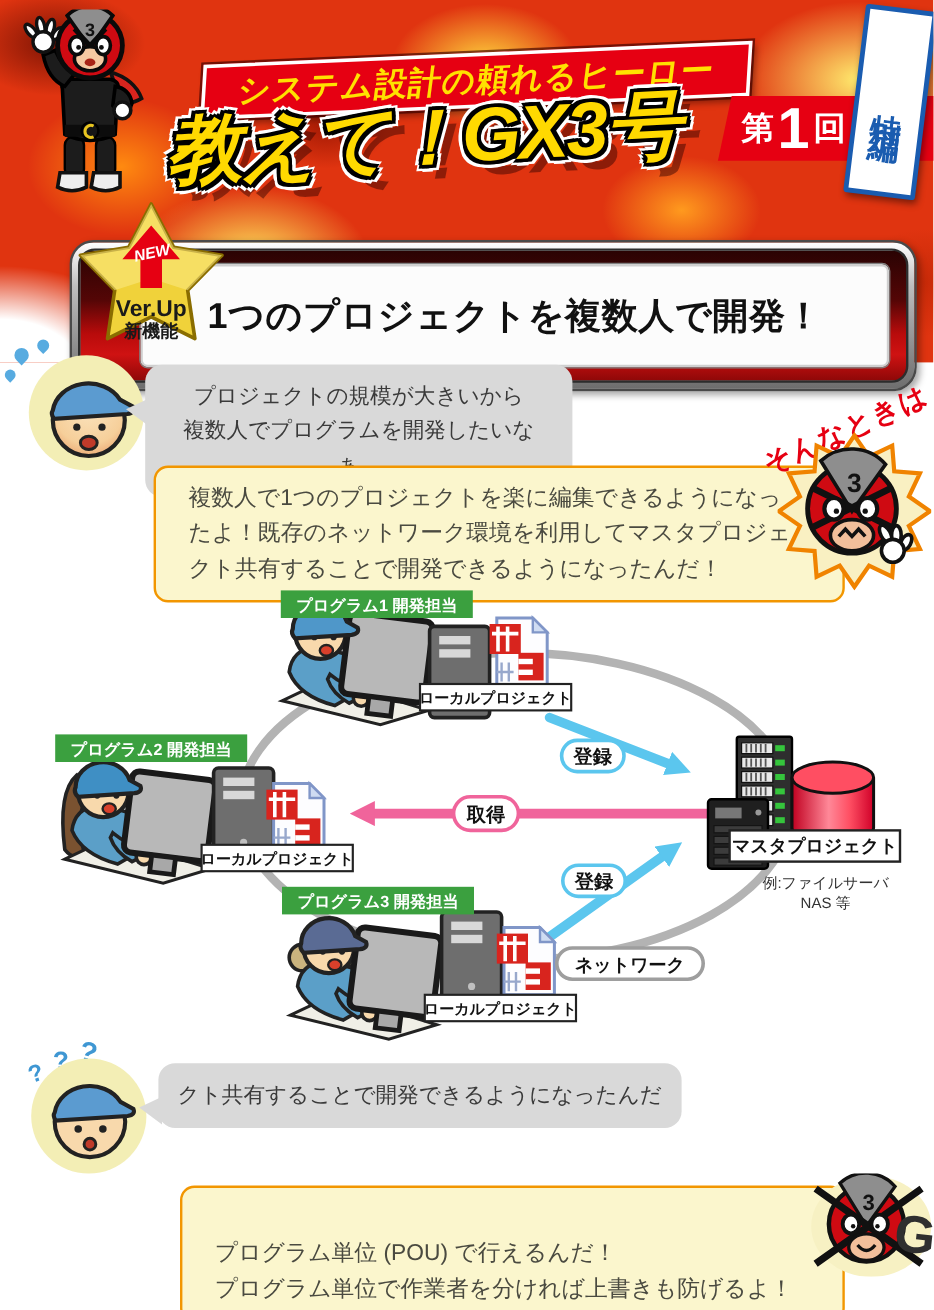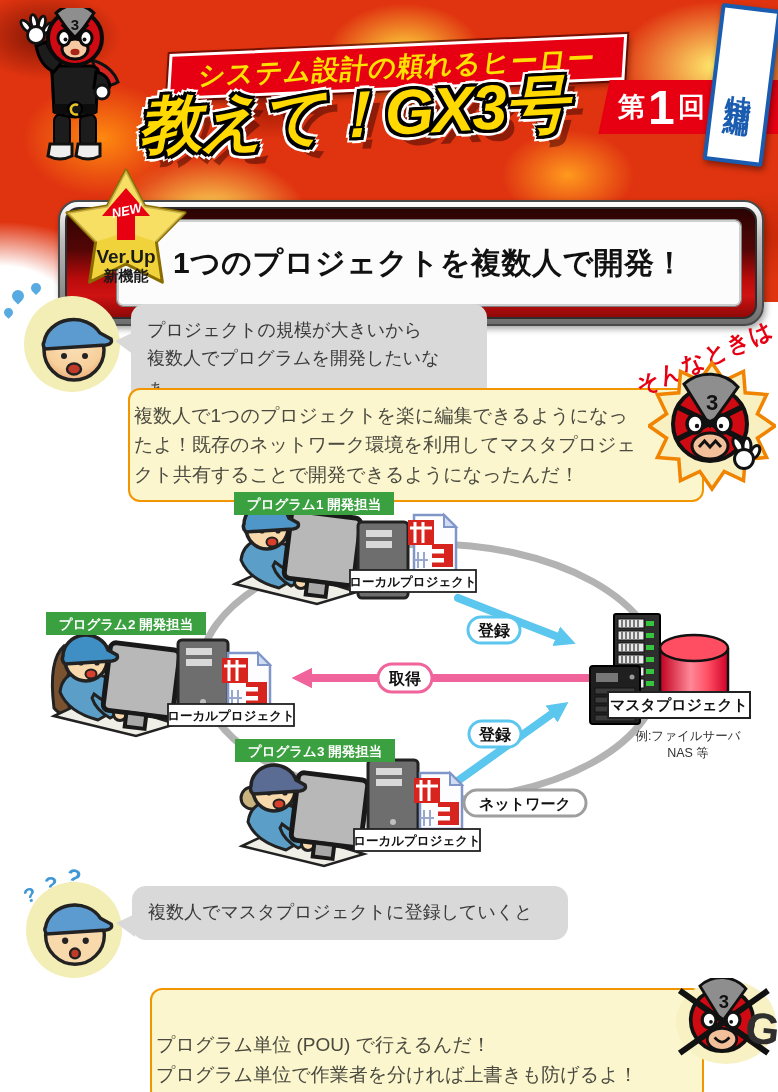--- a/index.html
+++ b/index.html
@@ -49,35 +49,35 @@
   .fb-white{position:absolute;left:50px;right:14px;top:11px;bottom:11px;background:#fcfcfc;
     border:2px solid #cfcfcf;outline:1px solid #808080;border-radius:6px;
     display:flex;align-items:center;justify-content:center;}
   .fb-white span{font-size:30px;font-weight:800;color:#111;letter-spacing:.5px;}
   .star-badge{position:absolute;left:60px;top:168px;z-index:3;}
 
   
   .avatar{position:absolute;width:96px;height:96px;border-radius:50%;background:#f3eeb5;}
   .bubble{position:absolute;box-sizing:border-box;color:#3a3a3a;line-height:1.55;}
   .bubble.gray{background:#d9d9d9;border-radius:14px;padding:13px 16px;font-size:18px;}
-  .bubble.yellow{background:#fbf6cd;border:2.5px solid #f29600;border-radius:12px;padding:11px 4px;font-size:19px;color:#4a4a40;}
+  .bubble.yellow{background:#fbf6cd;border:2.5px solid #f29600;border-radius:12px;padding:11px 27px;font-size:19px;color:#4a4a40;}
   .tail-left{position:absolute;left:-16px;top:28px;width:0;height:0;
     border-top:9px solid transparent;border-bottom:14px solid transparent;border-right:19px solid #d9d9d9;}
   .tail-right-border{position:absolute;right:-23px;top:16px;width:0;height:0;
     border-top:12px solid transparent;border-bottom:12px solid transparent;border-left:24px solid #f29600;}
   .tail-right-fill{position:absolute;right:-17px;top:19px;width:0;height:0;
     border-top:9px solid transparent;border-bottom:9px solid transparent;border-left:19px solid #fbf6cd;}
   .drop{position:absolute;background:#57abe0;border-radius:0 50% 50% 50%;transform:rotate(-135deg);}
   .qmark{position:absolute;color:#3f97d3;font-weight:bold;}
   .sonna{position:absolute;left:630px;top:338px;width:170px;font-size:23px;font-weight:800;color:#e60012;
     transform:rotate(-24deg);letter-spacing:1px;}
   .hero-burst{position:absolute;left:648px;top:360px;}
   .hero-ellipse{position:absolute;left:674px;top:978px;}
   .q1-avatar{left:24px;top:296px;}
-  .q1-bubble{left:131px;top:304px;width:356px;}
+  .q1-bubble{left:121px;top:304px;width:356px;text-align:center;}
   .a1-bubble{left:128px;top:388px;width:576px;}
   .q2-avatar{left:26px;top:882px;}
   .q2-bubble{left:132px;top:886px;width:436px;}
   .a2-bubble{left:150px;top:988px;width:554px;font-size:18.5px;}
 
   .diagram{position:absolute;left:0;top:480px;}
   svg text{font-family:"Liberation Sans",sans-serif;}
 </style>
 </head>
 <body>
@@ -346,21 +346,21 @@
     <svg width="94" height="94" viewBox="0 0 96 96">
       <circle cx="50" cy="54" r="30" fill="#f8d9ac" stroke="#222" stroke-width="3.5"></circle>
       <path d="M20,46 a30,26 0 0 1 56,-9 l11,6 q2,5 -5,6 l-61,4 q-3,-4 -1,-7 z" fill="#5b9bd0" stroke="#222" stroke-width="3.5"></path>
       <circle cx="40" cy="60" r="3.2" fill="#222"></circle>
         <circle cx="61" cy="60" r="3.2" fill="#222"></circle>
       <circle cx="50" cy="73" r="5" fill="#c03a2a" stroke="#222" stroke-width="2.5"></circle>
     </svg>
   </div>
   <div class="bubble gray q2-bubble">
     <div class="tail-left"></div>
-    <span>複数人でマスタプロジェクトに登録していくと</span><br>
+    <span>クト共有することで開発できるようになったんだ</span><br>
   </div>
 
   <div class="bubble yellow a2-bubble">
     <div class="tail-right-border"></div>
     <div class="tail-right-fill"></div>
     <br>
     <span>プログラム単位 (POU) で行えるんだ！</span><br>
     <span>プログラム単位で作業者を分ければ上書きも防げるよ！</span>
   </div>
   <svg class="hero-ellipse" width="104" height="86" viewBox="0 0 104 86">

